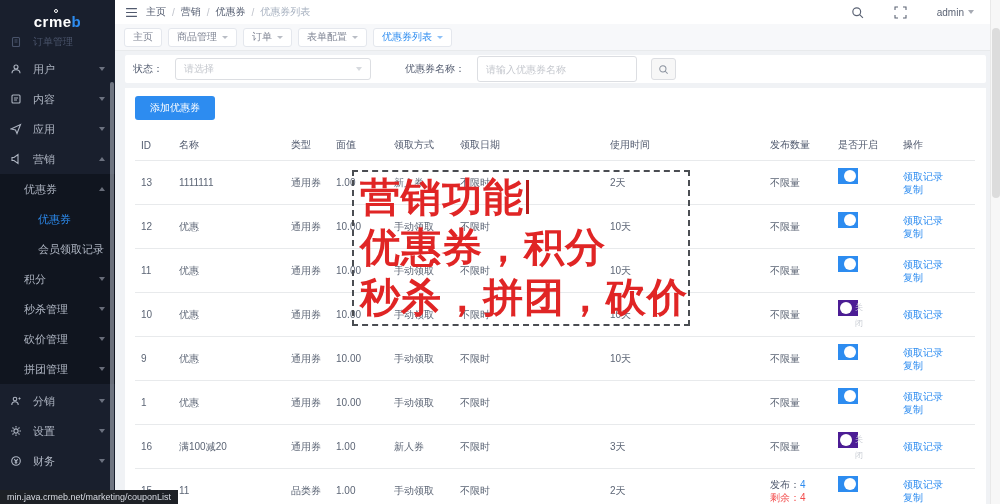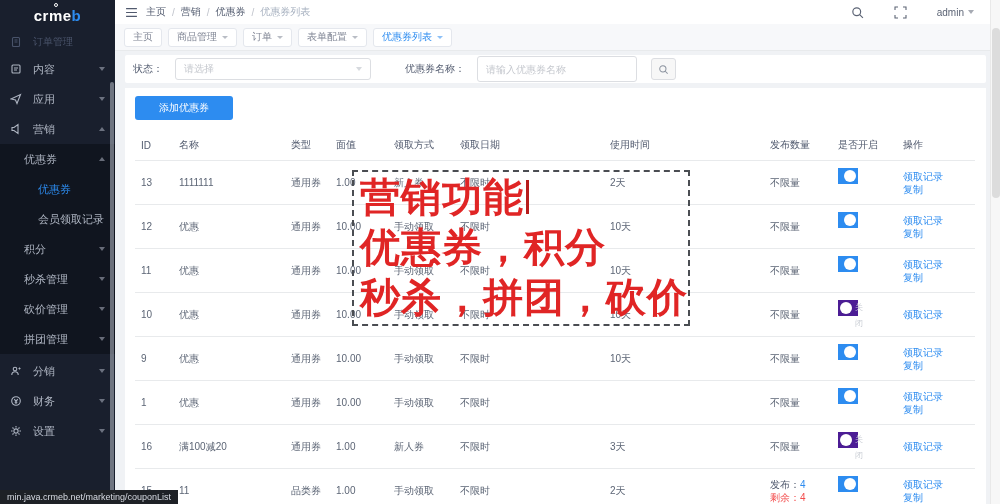--- a/index.html
+++ b/index.html
@@ -5,21 +5,21 @@
   *{box-sizing:border-box;margin:0;padding:0}
   html,body{width:1000px;height:504px;overflow:hidden}
   body{font-family:"Liberation Sans",sans-serif;background:#f0f2f5;position:relative;font-size:10px;color:#515a6e}
   .icn{width:12px;height:12px;stroke:currentColor;fill:none;stroke-width:1.1;flex:0 0 auto}
   .tri-down,.tri-up{width:0;height:0;border-left:3.5px solid transparent;border-right:3.5px solid transparent;display:inline-block}
   .tri-down{border-top:4px solid currentColor;opacity:.55}
   .tri-up{border-bottom:4px solid currentColor;opacity:.55}
 
   
   .sidebar{position:absolute;left:0;top:0;width:115px;height:504px;background:#191f2d;color:#aeb5c2;z-index:5}
-  .logo{height:30px;display:flex;align-items:center;justify-content:center;color:#fff;font-size:15px;font-weight:bold;letter-spacing:.5px}
+  .logo{height:30px;display:flex;align-items:flex-end;justify-content:center;color:#fff;font-size:15px;font-weight:bold;letter-spacing:.5px}
   .logo .logo-m{position:relative}
   .logo .ring{position:absolute;left:50%;top:-4px;transform:translateX(-50%);width:4px;height:4px;border:1px solid #fff;border-radius:50%}
   .logo .logo-b{color:#2d8cf0}
   .side-item{display:flex;align-items:center;height:30px;padding:0 10px;font-size:11px;gap:11px;cursor:pointer;white-space:nowrap}
   .side-item .chev{margin-left:auto}
   .side-item.dim{color:#49536a;font-size:10px;height:24px}
   .submenu{background:#10151f}
   .side-item.group{padding-left:24px}
   .side-item.leaf{padding-left:38px}
   .side-item.active{color:#2d8cf0}
@@ -43,21 +43,21 @@
   .filter-card{position:absolute;left:10px;right:14px;top:55px;height:28px;background:#fff;border-radius:2px;display:flex;align-items:center;padding:0 8px;gap:12px}
   .f-label{color:#515a6e;white-space:nowrap}
   .select{width:196px;height:22px;border:1px solid #dcdee2;border-radius:3px;background:#fff;display:flex;align-items:center;padding:0 8px;color:#c5c8ce;cursor:pointer}
   .select .tri-down{margin-left:auto;color:#b5b9c2}
   .txt-input{width:160px;height:22px;border:1px solid #dcdee2;border-radius:3px;padding:12px 8px;font-size:10px;color:#515a6e;outline:none;font-family:"Liberation Sans",sans-serif}
   .txt-input::placeholder{color:#c5c8ce}
   .search-btn{width:25px;height:22px;border:1px solid #dcdee2;background:#f7f7f7;border-radius:3px;display:flex;align-items:center;justify-content:center;color:#8a929e;cursor:pointer;margin-left:2px}
   .ml{margin-left:22px}
 
   .body-card{position:absolute;left:10px;right:14px;top:88px;bottom:0;background:#fff;padding:8px 10px;overflow:hidden}
-  .add-btn{display:inline-block;background:#2d8cf0;color:#fff;font-size:10px;padding:5px 24px;border-radius:3px;border:none;cursor:pointer;font-family:"Liberation Sans",sans-serif}
+  .add-btn{display:inline-block;background:#2d8cf0;color:#fff;font-size:10px;padding:5px 15px;border-radius:3px;border:none;cursor:pointer;font-family:"Liberation Sans",sans-serif}
   table{margin-top:10px;width:840px;border-collapse:collapse;font-size:10px;color:#5c6575;table-layout:fixed}
   th{text-align:left;font-weight:normal;color:#515a6e;padding:8px 6px;border-bottom:1px solid #e8eaec;white-space:nowrap}
   td{padding:7px 6px;border-bottom:1px solid #e8eaec;vertical-align:middle;word-break:break-all;line-height:1.3}
   .tg{position:relative;display:inline-block;width:20px;height:16px;border-radius:0;font-size:8px;line-height:16px;cursor:pointer}
   .tg.on{background:#2d8cf0;color:#fff;padding-left:7px}
   .tg.on::after{content:"";position:absolute;right:2px;top:2px;width:12px;height:12px;border-radius:50%;background:#fff}
   .tg.off{background:#4c1d95;color:#c9cdd4;padding-left:17px}
   .tg.off::after{content:"";position:absolute;left:2px;top:2px;width:12px;height:12px;border-radius:50%;background:#fff;box-shadow:0 0 1px rgba(0,0,0,.2)}
   .lnk{color:#2d8cf0;margin-right:8px;text-decoration:none;cursor:pointer;white-space:nowrap}
   .pub{color:#515a6e;white-space:nowrap}
@@ -86,20 +86,28 @@
     </div>
 
   <div class="side-item dim">
     <svg class="icn" viewBox="0 0 12 12">
         <rect x="2.5" y="1.5" width="7" height="9" rx="1"></rect>
         <path d="M4.5 4h3M4.5 6h3"></path>
       </svg>
     <span>订单管理</span>
   </div>
 
+  <div class="side-item">
+    <svg class="icn" viewBox="0 0 12 12">
+        <circle cx="6" cy="4" r="2"></circle>
+        <path d="M2 10.2c0-2.2 1.8-3.5 4-3.5s4 1.3 4 3.5"></path>
+      </svg>
+    <span>用户</span>
+    <span class="chev tri-down"></span>
+  </div>
 
   <div class="side-item">
     <svg class="icn" viewBox="0 0 12 12">
         <rect x="2" y="2" width="8" height="8" rx="1"></rect>
         <path d="M4 5h4M4 7h3"></path>
       </svg>
     <span>内容</span>
     <span class="chev tri-down"></span>
   </div>
 
@@ -152,32 +160,32 @@
   <div class="side-item">
     <svg class="icn" viewBox="0 0 12 12">
         <circle cx="5" cy="4" r="1.8"></circle>
         <path d="M1.8 10c0-2 1.5-3.2 3.2-3.2S8.2 8 8.2 10M8.5 3.5l2 0m-1-1v2"></path>
       </svg>
     <span>分销</span>
     <span class="chev tri-down"></span>
   </div>
   <div class="side-item">
     <svg class="icn" viewBox="0 0 12 12">
+        <circle cx="6" cy="6" r="2.1"></circle>
+        <path d="M6 1v1.6M6 9.4V11M1 6h1.6M9.4 6H11M2.5 2.5l1.1 1.1M8.4 8.4l1.1 1.1M9.5 2.5L8.4 3.6M3.6 8.4L2.5 9.5"></path>
+      </svg>
+    <span>设置</span>
+    <span class="chev tri-down"></span>
+  </div>
+  <div class="side-item">
+    <svg class="icn" viewBox="0 0 12 12">
         <circle cx="6" cy="6" r="4.3"></circle>
         <path d="M4.3 4.2L6 6.4m0 0l1.7-2.2M6 6.4V9M4.6 7.2h2.8"></path>
       </svg>
     <span>财务</span>
-    <span class="chev tri-down"></span>
-  </div>
-  <div class="side-item">
-    <svg class="icn" viewBox="0 0 12 12">
-        <circle cx="6" cy="6" r="2.1"></circle>
-        <path d="M6 1v1.6M6 9.4V11M1 6h1.6M9.4 6H11M2.5 2.5l1.1 1.1M8.4 8.4l1.1 1.1M9.5 2.5L8.4 3.6M3.6 8.4L2.5 9.5"></path>
-      </svg>
-    <span>设置</span>
     <span class="chev tri-down"></span>
   </div>
 
   <div class="side-scroll"></div>
 </div>
 
 <div class="main">
 
   <div class="topbar">
     <svg class="icn" viewBox="0 0 12 12" style="width:13px;height:13px">

